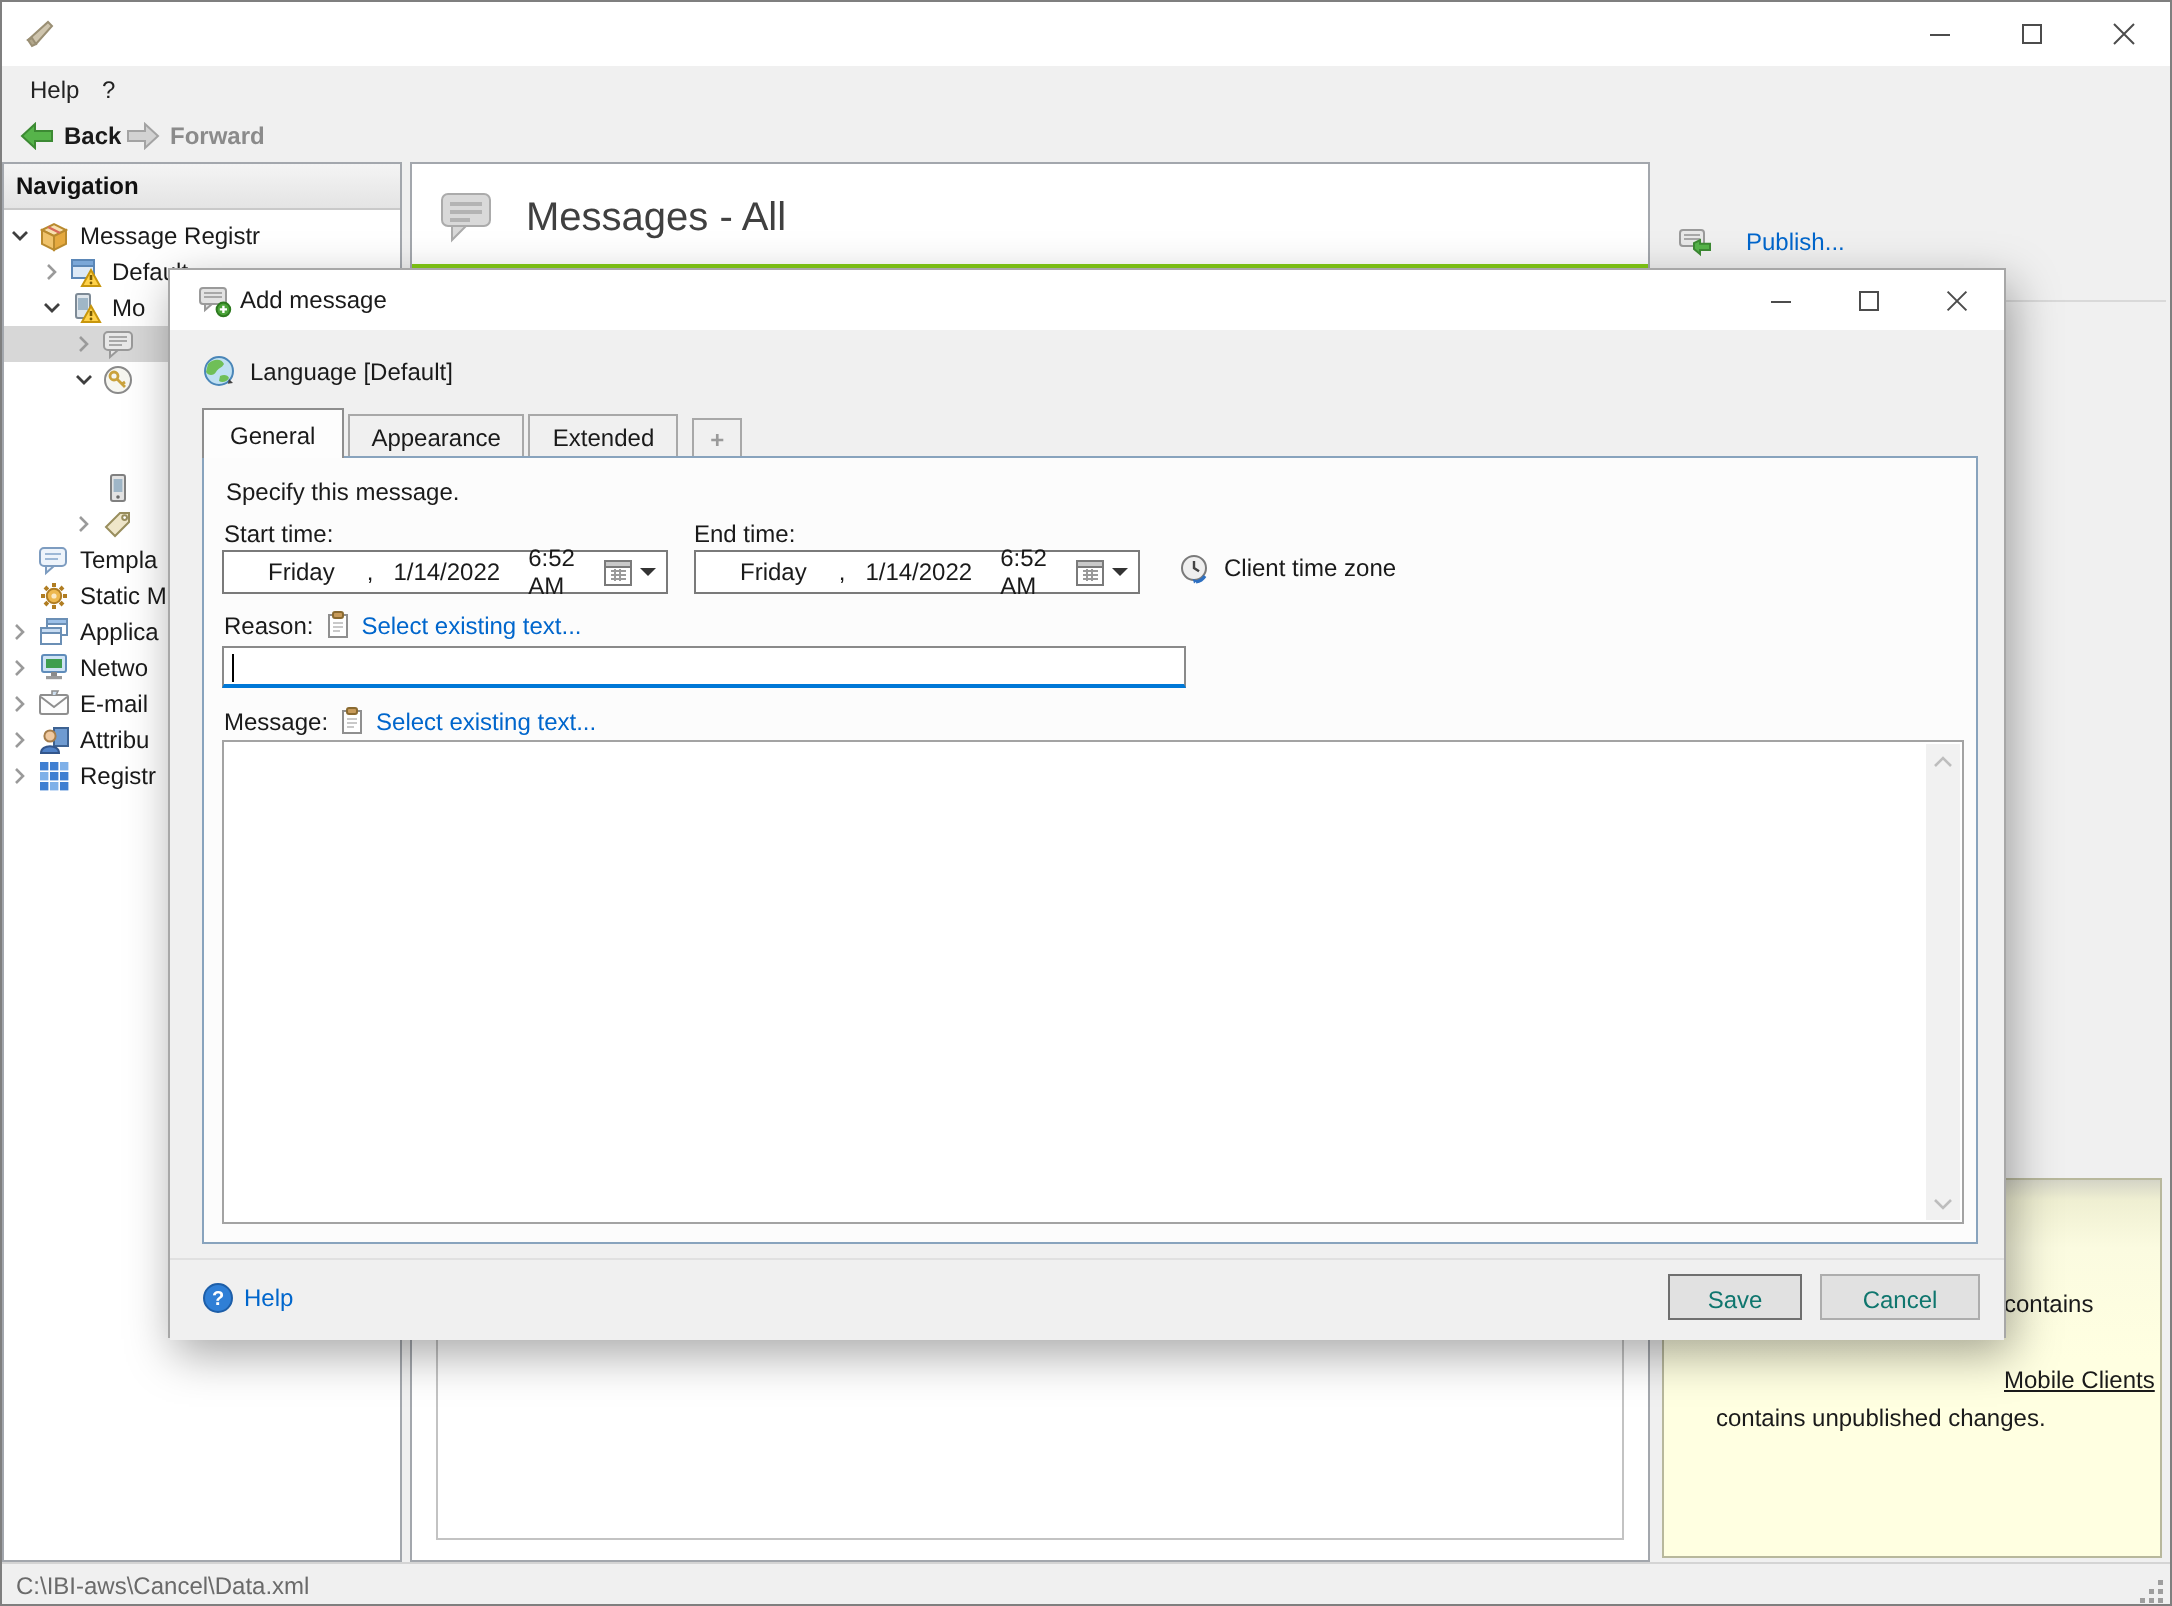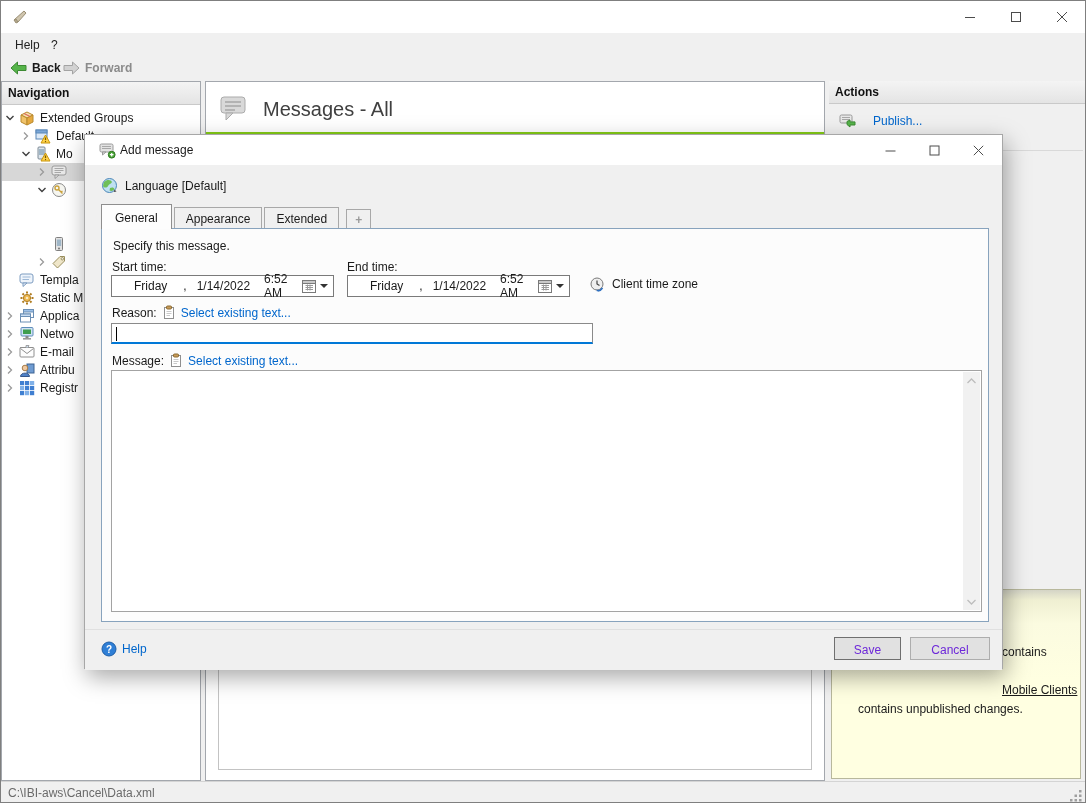--- a/index.html
+++ b/index.html
@@ -90,21 +90,21 @@
   .msg-area { position:absolute; left:9px; top:141px; width:871px; height:242px; background:#fff;
               border:1px solid #a3a3a3; }
   .msg-area textarea { position:absolute; left:2px; top:2px; width:846px; height:236px; border:none; outline:none;
                        resize:none; font:12px "Liberation Sans",sans-serif; background:transparent; }
   .vscroll { position:absolute; right:1px; top:1px; width:17px; height:238px; background:#f1f1f1; }
   .vs-arrow { position:absolute; left:0; width:17px; height:17px; display:flex; align-items:center; justify-content:center; }
   .dlg-footer { position:absolute; left:0; top:494px; width:100%; height:41px; background:#f0f0f0;
                 border-top:1px solid #e0e0e0; }
   .help-row { position:absolute; left:16px; top:11px; display:flex; align-items:center; gap:5px; }
   .btn { position:absolute; height:23px; background:#e1e1e1; border:1px solid #adadad; text-align:center;
-         font:12px "Liberation Sans",sans-serif; color:#6d28d9; padding-top:3px; }
+         font:12px "Liberation Sans",sans-serif; color:#0f766e; padding-top:3px; }
   .btn.default { border-color:#6f6f6f; }
   svg { display:block; }
 </style>
 </head>
 <body>
 
 <div id="root">
 
   <div class="titlebar">
     <span class="app-icon">
@@ -162,21 +162,21 @@
           </svg>
         </span>
       <span class="tico">
           <svg width="16" height="16">
             <path d="M2 5 L8 2 L14 5 L8 8 Z" fill="#f7dfae" stroke="#b98a2e"></path>
             <path d="M2 5 V12 L8 15 V8 Z" fill="#f0c36b" stroke="#b98a2e"></path>
             <path d="M14 5 V12 L8 15 V8 Z" fill="#e5a93f" stroke="#b98a2e"></path>
             <path d="M5 3.5 L11 6.5" stroke="#d86a5a" stroke-width="1.2" fill="none"></path>
           </svg>
         </span>
-      <span class="tlabel">Extended Groups</span>
+      <span class="tlabel">Message Registr</span>
     </div>
     <div class="trow" style="top:45px">
       <span class="tsp"></span>
       <span class="tch">
           <svg width="10" height="10">
             <path d="M3 1.5 L6.5 5 L3 8.5" fill="none" stroke="#9a9a9a" stroke-width="1.3"></path>
           </svg>
         </span>
       <span class="tico">
           <svg width="16" height="16">
@@ -394,21 +394,20 @@
             <line x1="6" y1="17" x2="16" y2="17" stroke="#b3b3b3" stroke-width="2"></line>
             <path d="M7 20 L7 27 L14 20 Z" fill="#d9d9d9" stroke="#ababab"></path>
           </svg>
       </span>
       <span class="main-title">Messages - All</span>
     </div>
     <div class="main-listbox"></div>
   </div>
 
   <div class="right-panel">
-    <div class="panel-hdr">Actions</div>
     <div class="publish-row">
       <span>
         <svg width="18" height="16">
             <rect x="1" y="2" width="12" height="8" rx="1.5" fill="#e8e8e8" stroke="#9a9a9a"></rect>
             <line x1="3" y1="4.5" x2="11" y2="4.5" stroke="#a8a8a8"></line>
             <line x1="3" y1="6.5" x2="11" y2="6.5" stroke="#a8a8a8"></line>
             <path d="M9 9.5 L9 12.5 L12 15 L12 13 H17 V9.9 H12 V8 Z" fill="#56b44a" stroke="#3c8a33" transform="translate(-1,-1)"></path>
           </svg>
       </span>
       <span class="link">Publish...</span>

